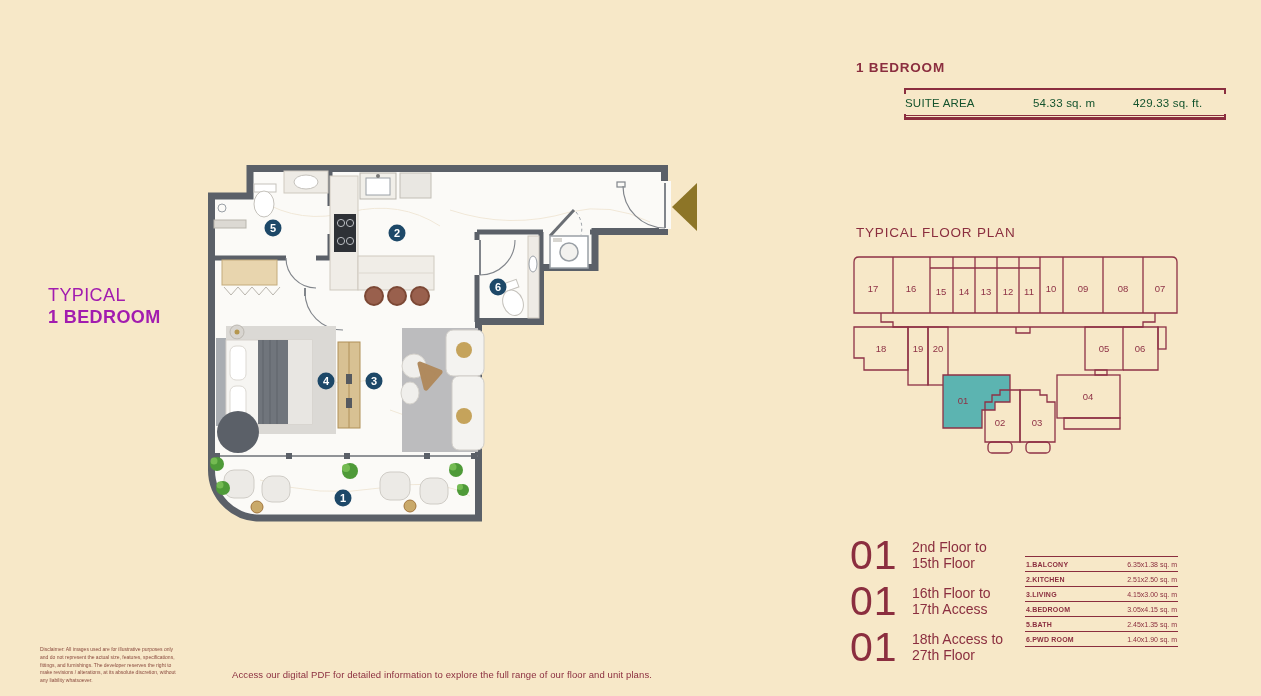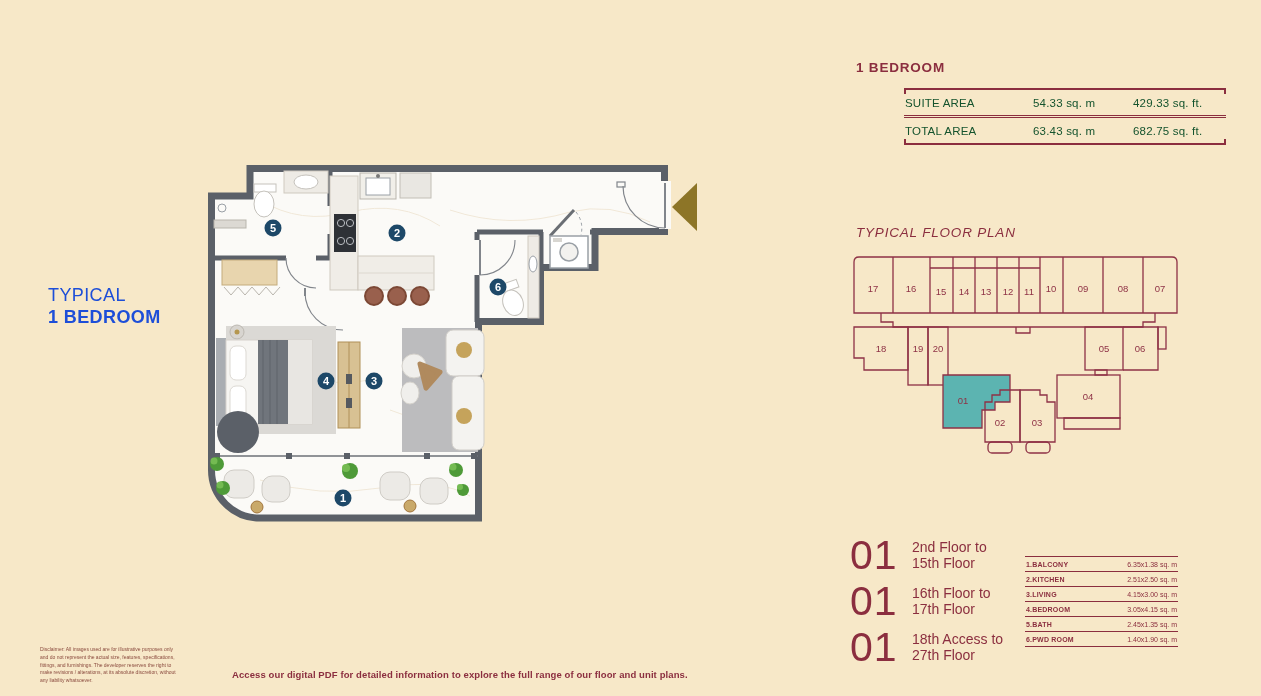--- a/index.html
+++ b/index.html
@@ -1,53 +1,53 @@
 <!DOCTYPE html>
 <html><head>
 <meta charset="utf-8">
 <style>
   html,body{margin:0;padding:0;}
   body{width:1261px;height:696px;background:#f7e8c8;font-family:"Liberation Sans",sans-serif;overflow:hidden;}
   .stage{position:relative;width:1261px;height:696px;}
 
   
-  .plan-title{position:absolute;left:48px;top:284px;font-size:18px;letter-spacing:.4px;color:#1d4ed8;line-height:22px;}
+  .plan-title{position:absolute;left:48px;top:284px;font-size:18px;letter-spacing:.4px;color:#a21caf;line-height:22px;}
   .plan-title .t2{font-weight:700;}
 
   
   .area-head{position:absolute;left:856px;top:60px;font-size:13.5px;font-weight:700;letter-spacing:.8px;color:#8b2e3f;}
   .area-table{position:absolute;left:856px;top:88px;width:322px;color:#14532d;margin-left:48px;}
   .rule{position:relative;height:2px;background:#8b2e3f;}
   .rule.ticks-down::before,.rule.ticks-down::after{content:"";position:absolute;top:0;width:2px;height:6px;background:#8b2e3f;}
   .rule.ticks-up::before,.rule.ticks-up::after{content:"";position:absolute;bottom:0;width:2px;height:6px;background:#8b2e3f;}
   .rule::before{left:0;} .rule::after{right:0;}
   .area-row{display:flex;align-items:center;padding:7px 1px 6px;font-size:11.5px;letter-spacing:.2px;}
   .area-row .lbl{width:128px;font-weight:400;}
   .area-row .m{width:100px;}
   .area-row.r1{border-bottom:3px double #8b2e3f;}
   .area-row.r2{border-bottom:1.5px solid #8b2e3f;}
 
-  .tfp-head{position:absolute;left:856px;top:225px;font-size:13.5px;font-weight:400;letter-spacing:.8px;color:#8b2e3f;font-style:italic;}
+  .tfp-head{position:absolute;left:856px;top:225px;font-size:13.5px;font-weight:400;letter-spacing:.8px;color:#8b2e3f;}
 
   
   .floors{position:absolute;left:850px;top:532px;color:#8b2e3f;}
   .floor-row{display:flex;align-items:center;height:46px;}
   .floor-row .big{width:62px;font-size:41px;line-height:1;letter-spacing:1px;font-weight:400;}
   .floor-row .txt{font-size:14px;line-height:16px;}
 
   
   .dims{position:absolute;left:1025px;top:556px;width:153px;color:#8b2e3f;}
   .dim-row{display:flex;justify-content:space-between;align-items:center;border-bottom:1.1px solid #8b2e3f;padding:4px 1px 3px;}
   .dim-row:first-child{border-top:1.6px solid #8b2e3f;}
   .dim-row:last-child{border-bottom:1.6px solid #8b2e3f;}
   .dim-row .dl{font-size:7px;font-weight:700;letter-spacing:.2px;}
   .dim-row .dv{font-size:7px;}
 
   .disclaimer{position:absolute;left:40px;top:646px;width:142px;font-size:5px;line-height:7.8px;color:#8a4a3e;}
-  .footer-note{position:absolute;left:232px;top:669px;font-size:9.5px;font-weight:700;color:#8b2e3f;letter-spacing:.1px;}
+  .footer-note{position:absolute;left:232px;top:669px;font-size:9.5px;font-weight:400;color:#8b2e3f;letter-spacing:.1px;}
 
   svg text{font-family:"Liberation Sans",sans-serif;}
   .ud-label{font-size:9.5px;fill:#8e3145;}
   .badge-num{font-size:11px;font-weight:700;fill:#ffffff;}
 </style>
 </head>
 <body>
 
 <div class="stage">
 
@@ -239,25 +239,20 @@
     </g>
   </svg>
 
   <div class="area-head">1 BEDROOM</div>
   <div class="area-table">
     <div class="rule ticks-down"></div>
     <div class="area-row r1">
       <span class="lbl">SUITE AREA</span>
       <span class="m">54.33 sq. m</span>
       <span class="i">429.33 sq. ft.</span>
-    </div>
-    <div class="area-row r3">
-      <span class="lbl">TOTAL AREA</span>
-      <span class="m">63.43 sq. m</span>
-      <span class="i">682.75 sq. ft.</span>
     </div>
     <div class="rule ticks-up"></div>
   </div>
 
   <div class="tfp-head">TYPICAL FLOOR PLAN</div>
   <svg style="position:absolute;left:848px;top:252px;" width="337" height="212" viewBox="0 0 337 212">
     <g fill="none" stroke="#8e3145" stroke-width="1.3">
 
       <path d="M6,61 L6,10 Q6,5 11,5 L324,5 Q329,5 329,10 L329,61 Z"></path>
       <line x1="82" y1="16" x2="192" y2="16"></line>
@@ -324,21 +319,21 @@
       <div class="big">01</div>
       <div class="txt">
         <div>2nd Floor to</div>
         <div>15th Floor</div>
       </div>
     </div>
     <div class="floor-row">
       <div class="big">01</div>
       <div class="txt">
         <div>16th Floor to</div>
-        <div>17th Floor</div>
+        <div>17th Access</div>
       </div>
     </div>
     <div class="floor-row">
       <div class="big">01</div>
       <div class="txt">
         <div>18th Access to</div>
         <div>27th Floor</div>
       </div>
     </div>
   </div>

